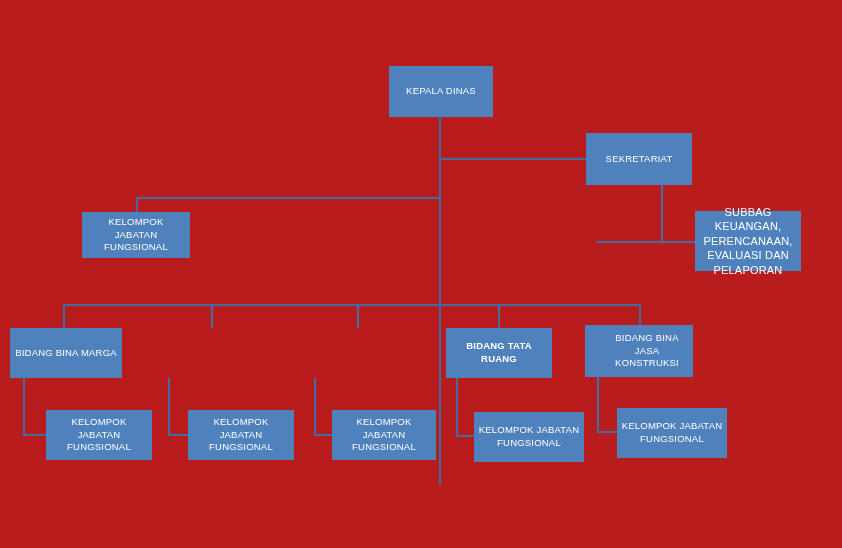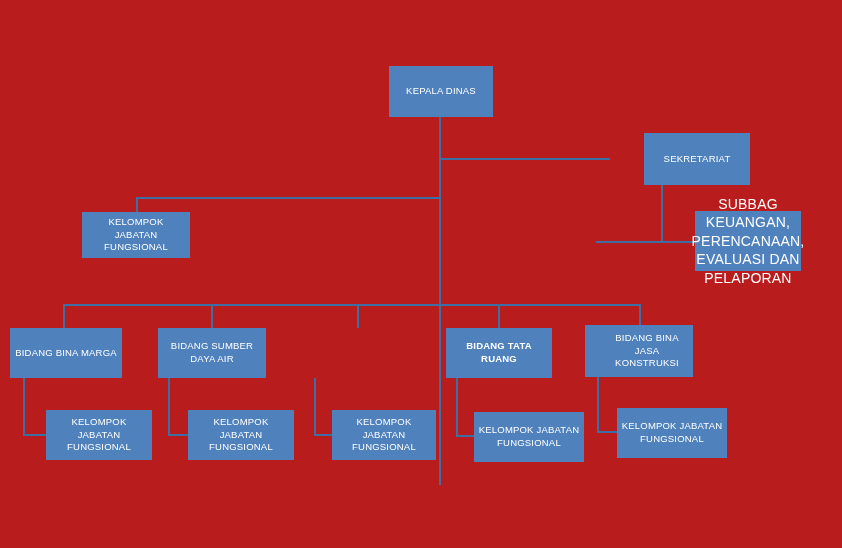--- a/index.html
+++ b/index.html
@@ -25,21 +25,21 @@
     justify-content: center;
     text-align: center;
     font-size: 9.5px;
     line-height: 1.32;
     letter-spacing: 0.2px;
     box-sizing: border-box;
     padding: 2px 4px;
     white-space: pre-line;
     z-index: 2;
   }
-  .node.tight { font-size: 14px; }
+  .node.tight { font-size: 11px; }
   .conn {
     position: absolute;
     background: #3D6FA5;
     z-index: 1;
   }
   .conn.h { height: 2px; }
   .conn.v { width: 2px; }
 </style>
 </head>
 <body>
@@ -74,35 +74,33 @@
   <div class="conn h" style="left:314px; top:434px; width:18px;"></div>
 
   <div class="conn v" style="left:456px; top:378px; height:58px;"></div>
   <div class="conn h" style="left:456px; top:435px; width:18px;"></div>
 
   <div class="conn v" style="left:597px; top:377px; height:55px;"></div>
   <div class="conn h" style="left:597px; top:431px; width:20px;"></div>
 
   <div class="node" style="left:389px; top:66px; width:104px; height:51px;">KEPALA DINAS</div>
 
-  <div class="node" style="left:644px; top:133px; width:106px; height:52px;">SEKRETARIAT</div>
+  <div class="node" style="left:586px; top:133px; width:106px; height:52px;">SEKRETARIAT</div>
 
   <div class="node" style="left:82px; top:212px; width:108px; height:46px;">KELOMPOK JABATAN
 FUNGSIONAL</div>
 
 
   <div class="node tight" style="left:695px; top:211px; width:106px; height:60px;">SUBBAG KEUANGAN,
 PERENCANAAN,
 EVALUASI DAN
 PELAPORAN</div>
 
   <div class="node" style="left:10px; top:328px; width:112px; height:50px;">BIDANG BINA MARGA</div>
 
-  <div class="node" style="left:158px; top:328px; width:108px; height:50px;">BIDANG SUMBER
-DAYA AIR</div>
 
 
   <div class="node" style="left:446px; top:328px; width:106px; height:50px;font-weight:bold;">BIDANG TATA RUANG</div>
 
   <div class="node" style="left:585px; top:325px; width:108px; height:52px;padding-left:20px;">BIDANG BINA JASA
 KONSTRUKSI</div>
 
   <div class="node" style="left:46px; top:410px; width:106px; height:50px;">KELOMPOK JABATAN
 FUNGSIONAL</div>
 

